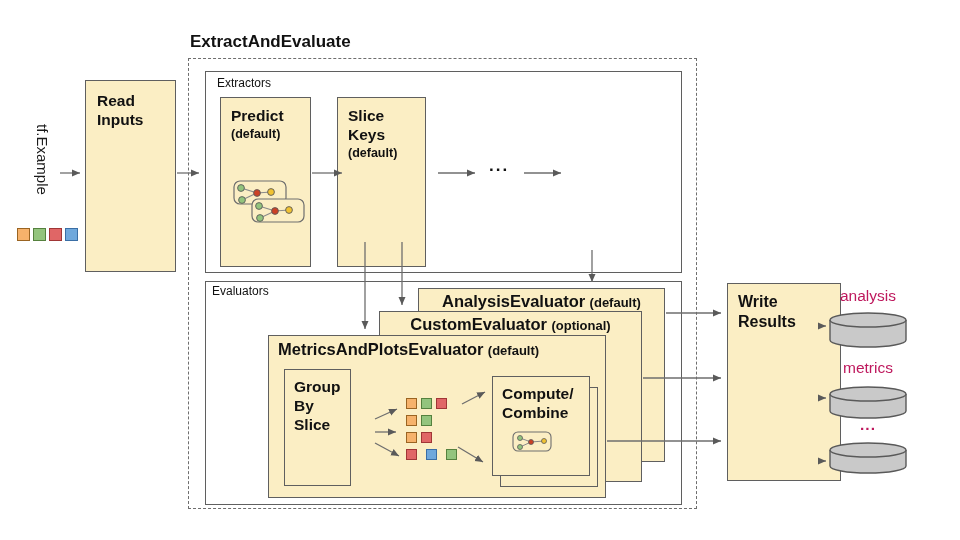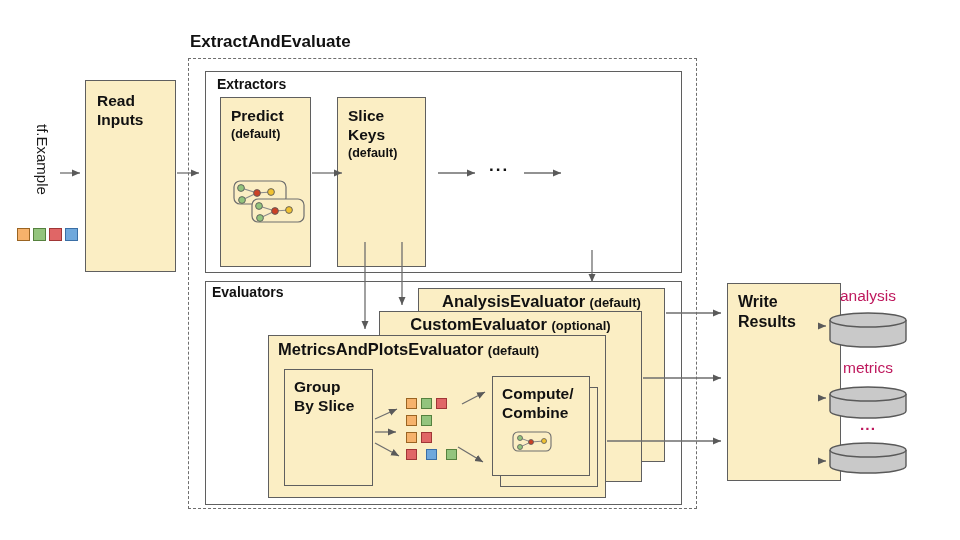--- a/index.html
+++ b/index.html
@@ -14,21 +14,21 @@
   .frame {
     position:absolute; box-sizing:border-box;
     background:transparent; border:1.5px solid #5f5f5f;
   }
   .dashed-frame {
     position:absolute; box-sizing:border-box;
     background:transparent; border:1.6px dashed #6e6e6e;
   }
   .box-title { font-weight:bold; font-size:15.5px; line-height:1.22; }
   .qualifier { font-weight:bold; font-size:12.5px; line-height:1.3; }
-  .section-label { position:absolute; font-weight:bold; font-size:14px;text-align:center; }
+  .section-label { position:absolute; font-weight:normal; font-size:12px;text-align:center; }
   .diagram-title { position:absolute; font-weight:bold; font-size:17px; }
   .eval-title { font-weight:bold; font-size:16.5px; white-space:nowrap; }
   .eval-qualifier { font-weight:bold; font-size:13px; }
   .rot-label {
     position:absolute; font-size:15px; color:#1a1a1a;
     writing-mode:vertical-rl;
   }
   .out-label { position:absolute; font-size:15.5px; color:#be185d; text-align:center; width:80px; }
   .out-label.bold { font-weight:bold; letter-spacing:1px; }
   .ellipsis-label { position:absolute; font-weight:bold; font-size:17px; letter-spacing:2px; }
@@ -90,21 +90,21 @@
   <div class="box" style="left:379px; top:311px; width:263px; height:171px; padding-top:3px; text-align:center;">
     <span class="eval-title">CustomEvaluator</span>
     <span class="eval-qualifier">(optional)</span>
   </div>
 
   <div class="box" style="left:268px; top:335px; width:338px; height:163px; padding:4px 0 0 9px;">
     <span class="eval-title">MetricsAndPlotsEvaluator</span>
     <span class="eval-qualifier">(default)</span>
   </div>
 
-  <div class="box" style="left:284px; top:369px; width:89px; height:117px; padding:8px 2px 0 9px;">
+  <div class="box" style="left:284px; top:369px; width:67px; height:117px; padding:8px 2px 0 9px;">
     <div class="box-title">Group</div>
     <div class="box-title">By Slice</div>
   </div>
 
   <div id="slice-rows">
       <div class="slice-row">
         <div class="sq" style="height: 11px; width: 11px; background: rgb(246, 178, 107); border-color: rgb(154, 100, 34);"></div>
         <div class="sq" style="height: 11px; width: 11px; background: rgb(147, 196, 125); border-color: rgb(85, 129, 62);"></div>
         <div class="sq" style="height: 11px; width: 11px; background: rgb(224, 102, 102); border-color: rgb(160, 54, 54);"></div>
       </div>

